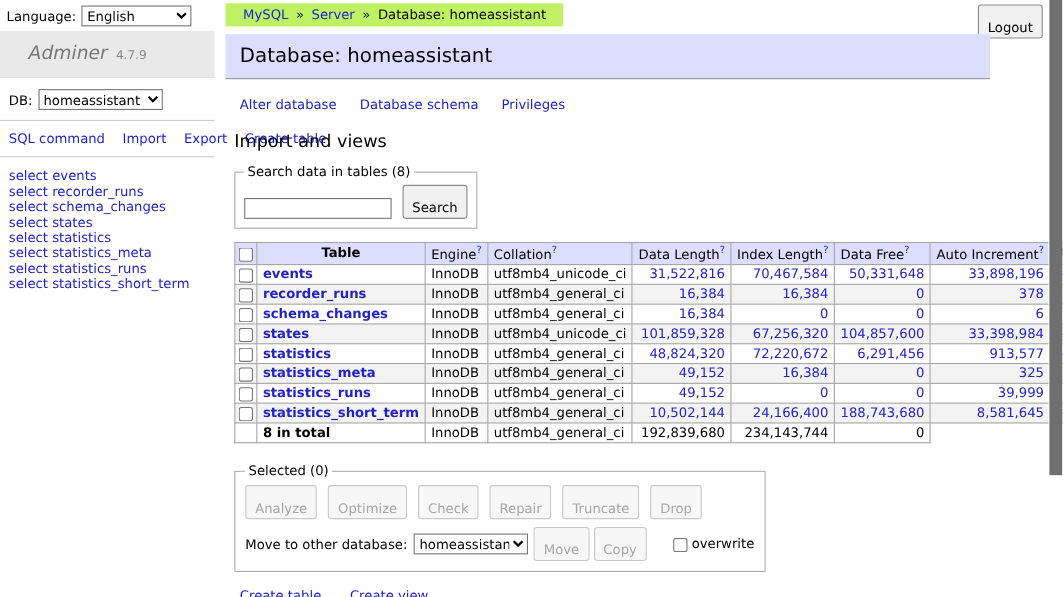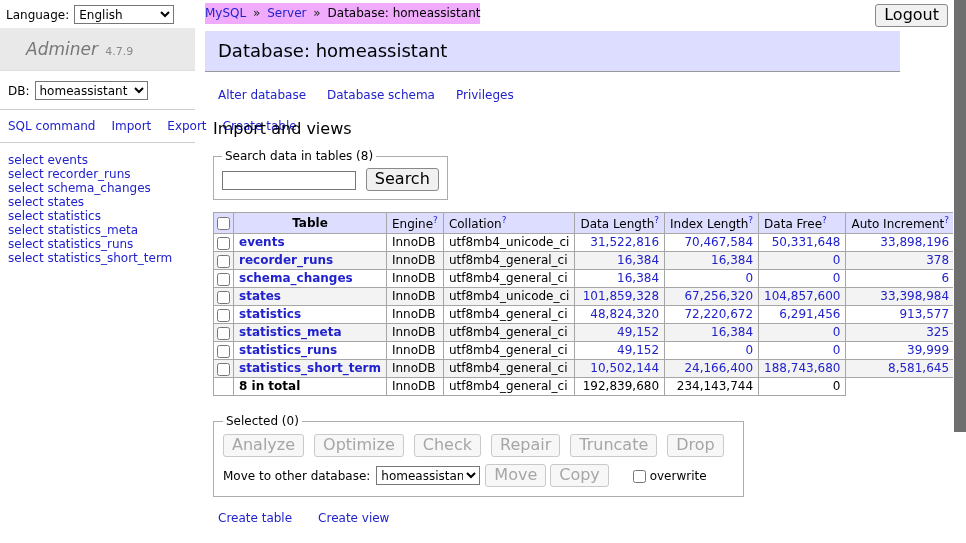--- a/index.html
+++ b/index.html
@@ -10,38 +10,38 @@
   a { color: #2222cc; text-decoration: none; cursor: pointer; }
 
   
   .language-bar { position: absolute; left: 6px; top: 5px; }
   .language-bar label { margin-right: 5px; }
   select { font-family: "DejaVu Sans", "Liberation Sans", sans-serif; font-size: 12px; border: 1px solid #767676; background: #fff; height: 19px; }
   .language-bar select { width: 100px; }
 
   
   .logout-wrap { position: absolute; right: 18px; top: 4px; }
-  .btn { font-family: "DejaVu Sans", "Liberation Sans", sans-serif; font-size: 16px; background: #f1f1f1; border: 1px solid #8a8a8a; border-radius: 3px; padding: 0 8px 2px; color: #000; cursor: pointer; }
+  .btn { font-family: "DejaVu Sans", "Liberation Sans", sans-serif; font-size: 12px; background: #f1f1f1; border: 1px solid #8a8a8a; border-radius: 3px; padding: 13px 8px 2px; color: #000; cursor: pointer; }
   .btn:disabled, .btn.disabled { background: #f7f7f7; border-color: #c9c9c9; color: #a6a6a6; cursor: default; }
 
   
   #menu { position: absolute; left: 0; top: 28px; width: 195px; }
   #menu h1 { font-size: 17px; font-weight: normal; font-style: italic; color: #777; background: #e9e9e9; padding: 11px 26px; border-bottom: 1px solid #ddd; }
   #menu h1 .version { font-size: 11px; font-style: normal; color: #888; margin-left: 2px; }
   .db-row { padding: 10px 8px 9px; border-bottom: 1px solid #ccc; }
   .db-row label { margin-right: 5px; }
   .db-row select { width: 113px; }
   .menu-links { padding: 9px 8px 8px; border-bottom: 1px solid #ccc; width: 195px; line-height: 1.25; }
   .menu-links a { margin-right: 16px; white-space: nowrap; }
   .table-links { padding: 10px 8px; line-height: 1.17; }
   .table-links a { display: block; white-space: nowrap; }
 
   
   #content { position: absolute; left: 205px; top: 3px; width: 695px; }
-  .breadcrumb { display: inline-block; background: #f0abfc; padding: 3px 0 4px; }
+  .breadcrumb { display: inline-block; background: #bef264; padding: 3px 16px 4px; }
   .breadcrumb .sep { color: #222; margin: 0 3px; }
   .breadcrumb .current { color: #000; }
   h2.page-title { margin-top: 7px; font-size: 18px; font-weight: normal; background: #ddddff; border-bottom: 1px solid #999; padding: 9px 13px 10px; }
   .page-links { margin: 16px 0 0 13px; }
   .page-links a { margin-right: 21px; }
   h3 { font-size: 16px; font-weight: normal; margin: 18px 0 0 8px; }
   #content h3:first-of-type { margin-top: 17px; }
 
   
   fieldset { border: 1px solid #adadad; padding: 5px 8px 8px; margin: 11px 0 0 8px; display: inline-block; vertical-align: top; }

